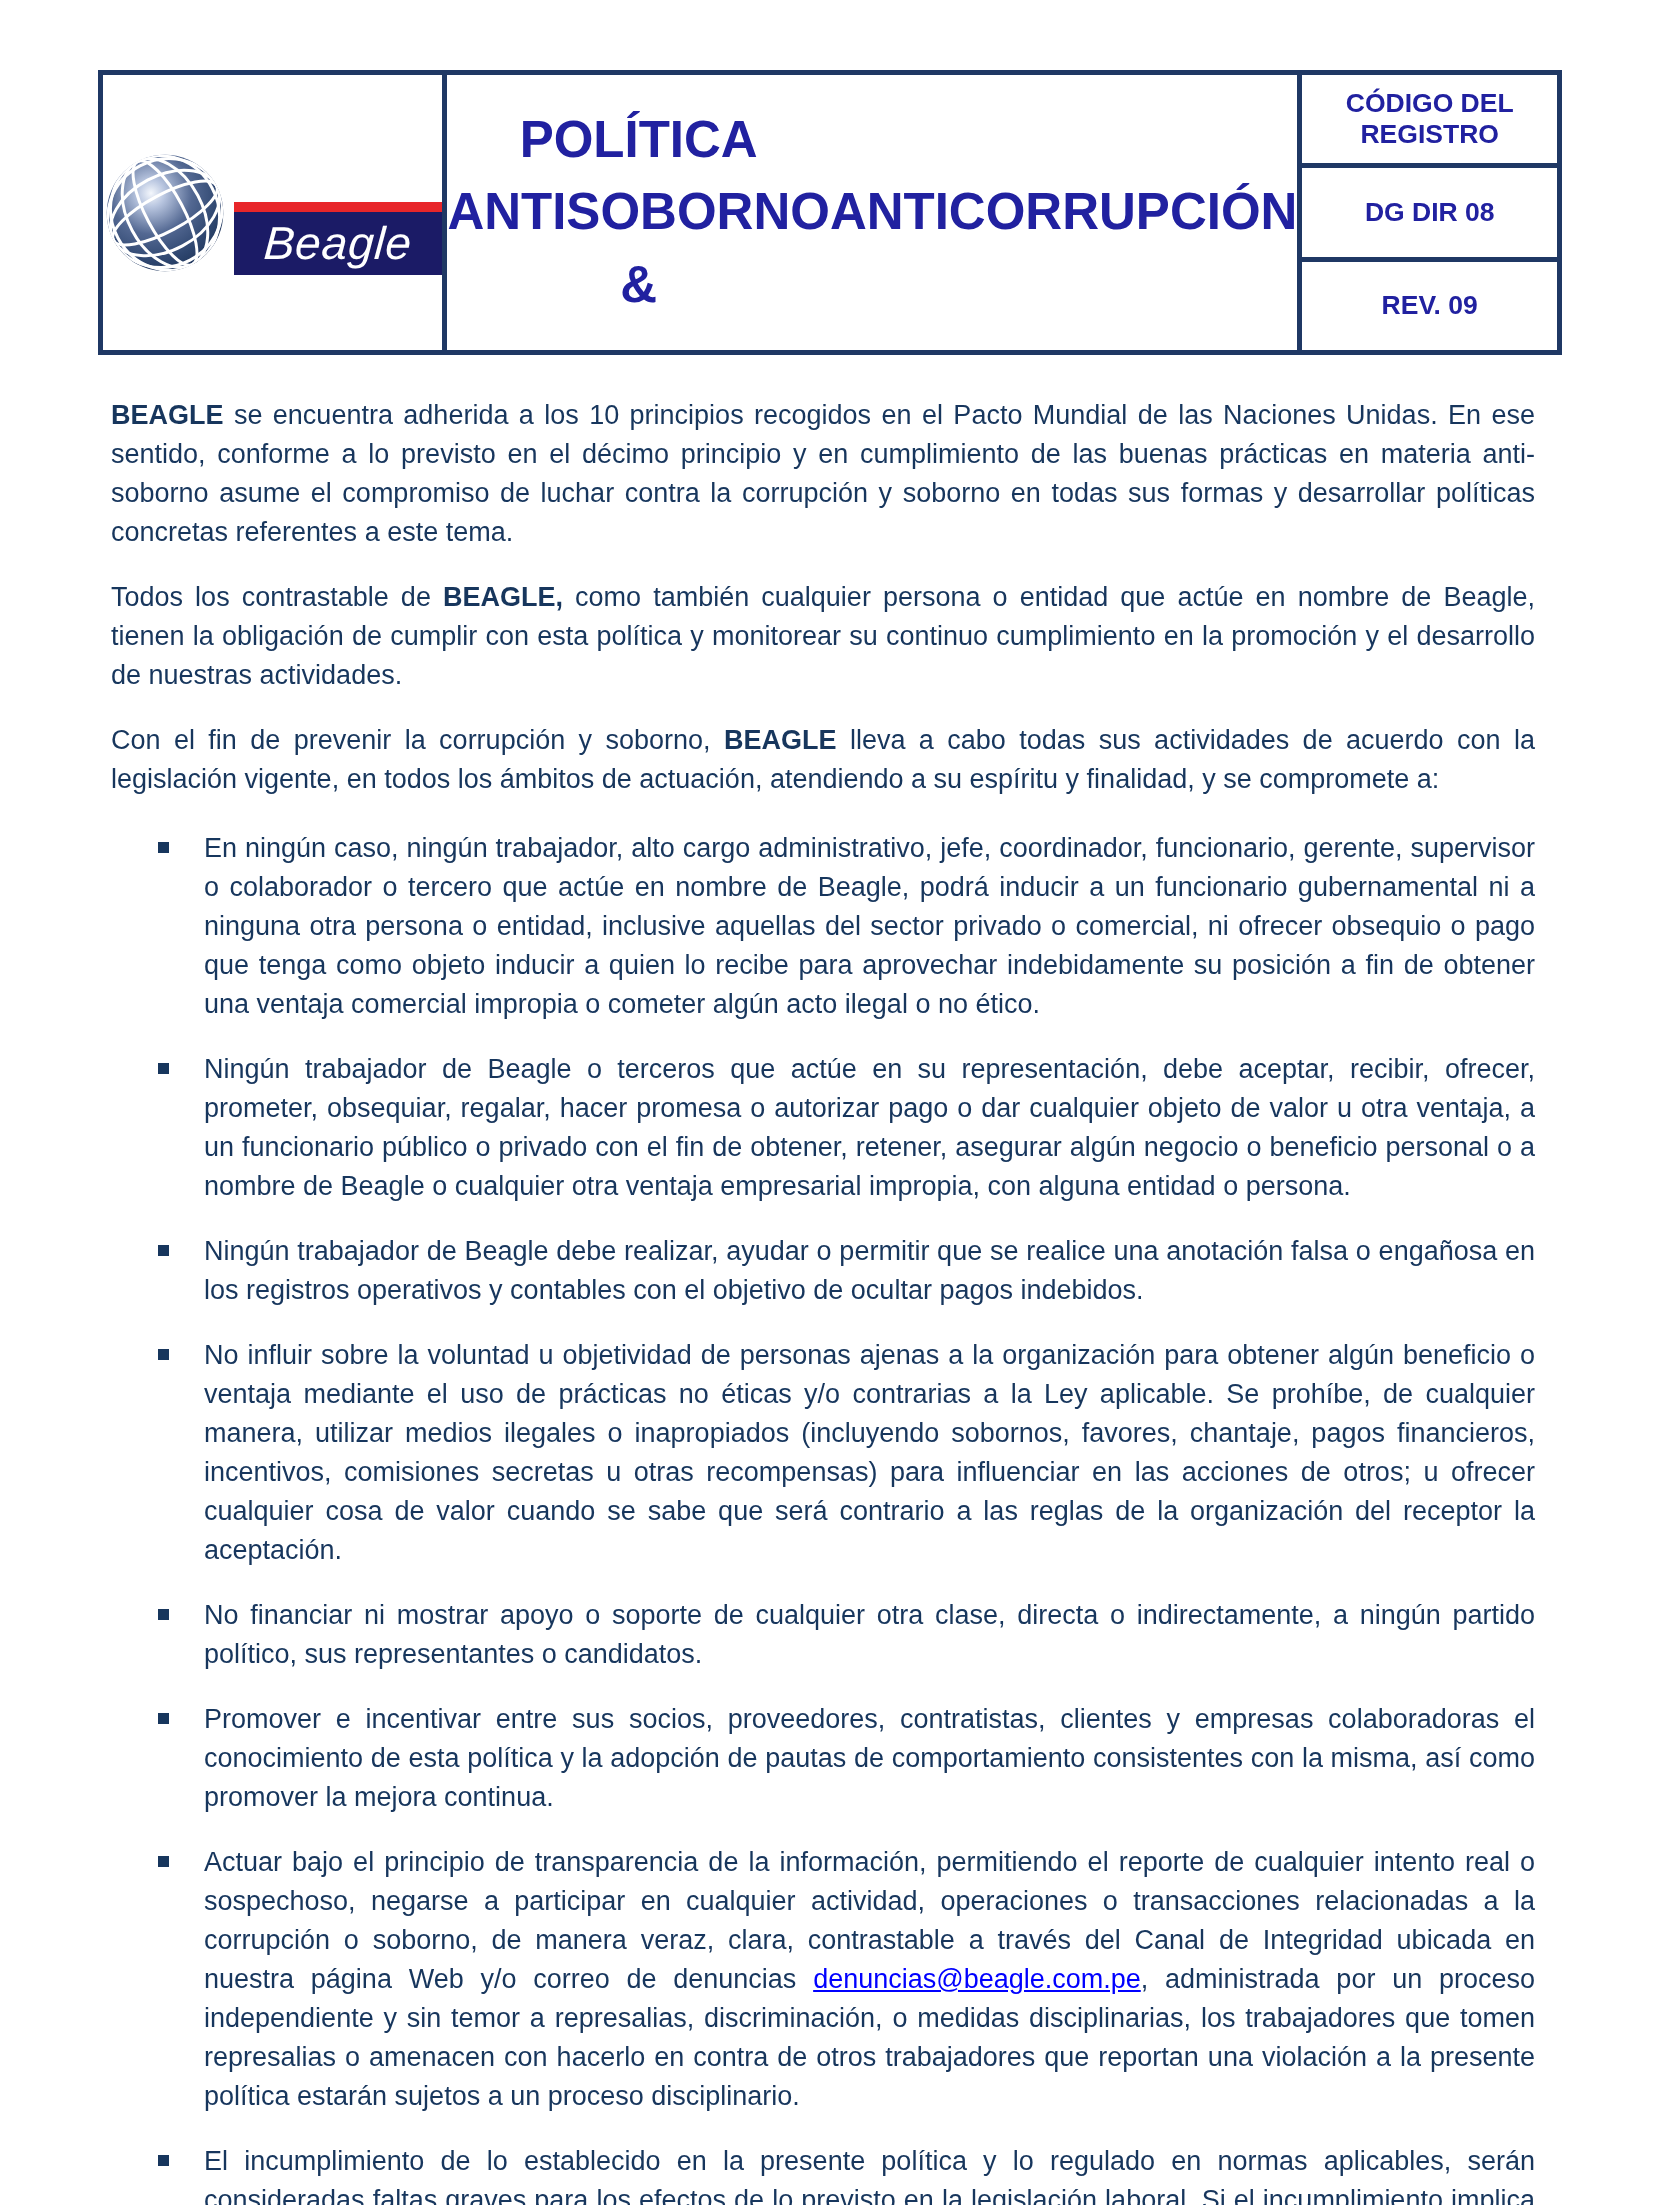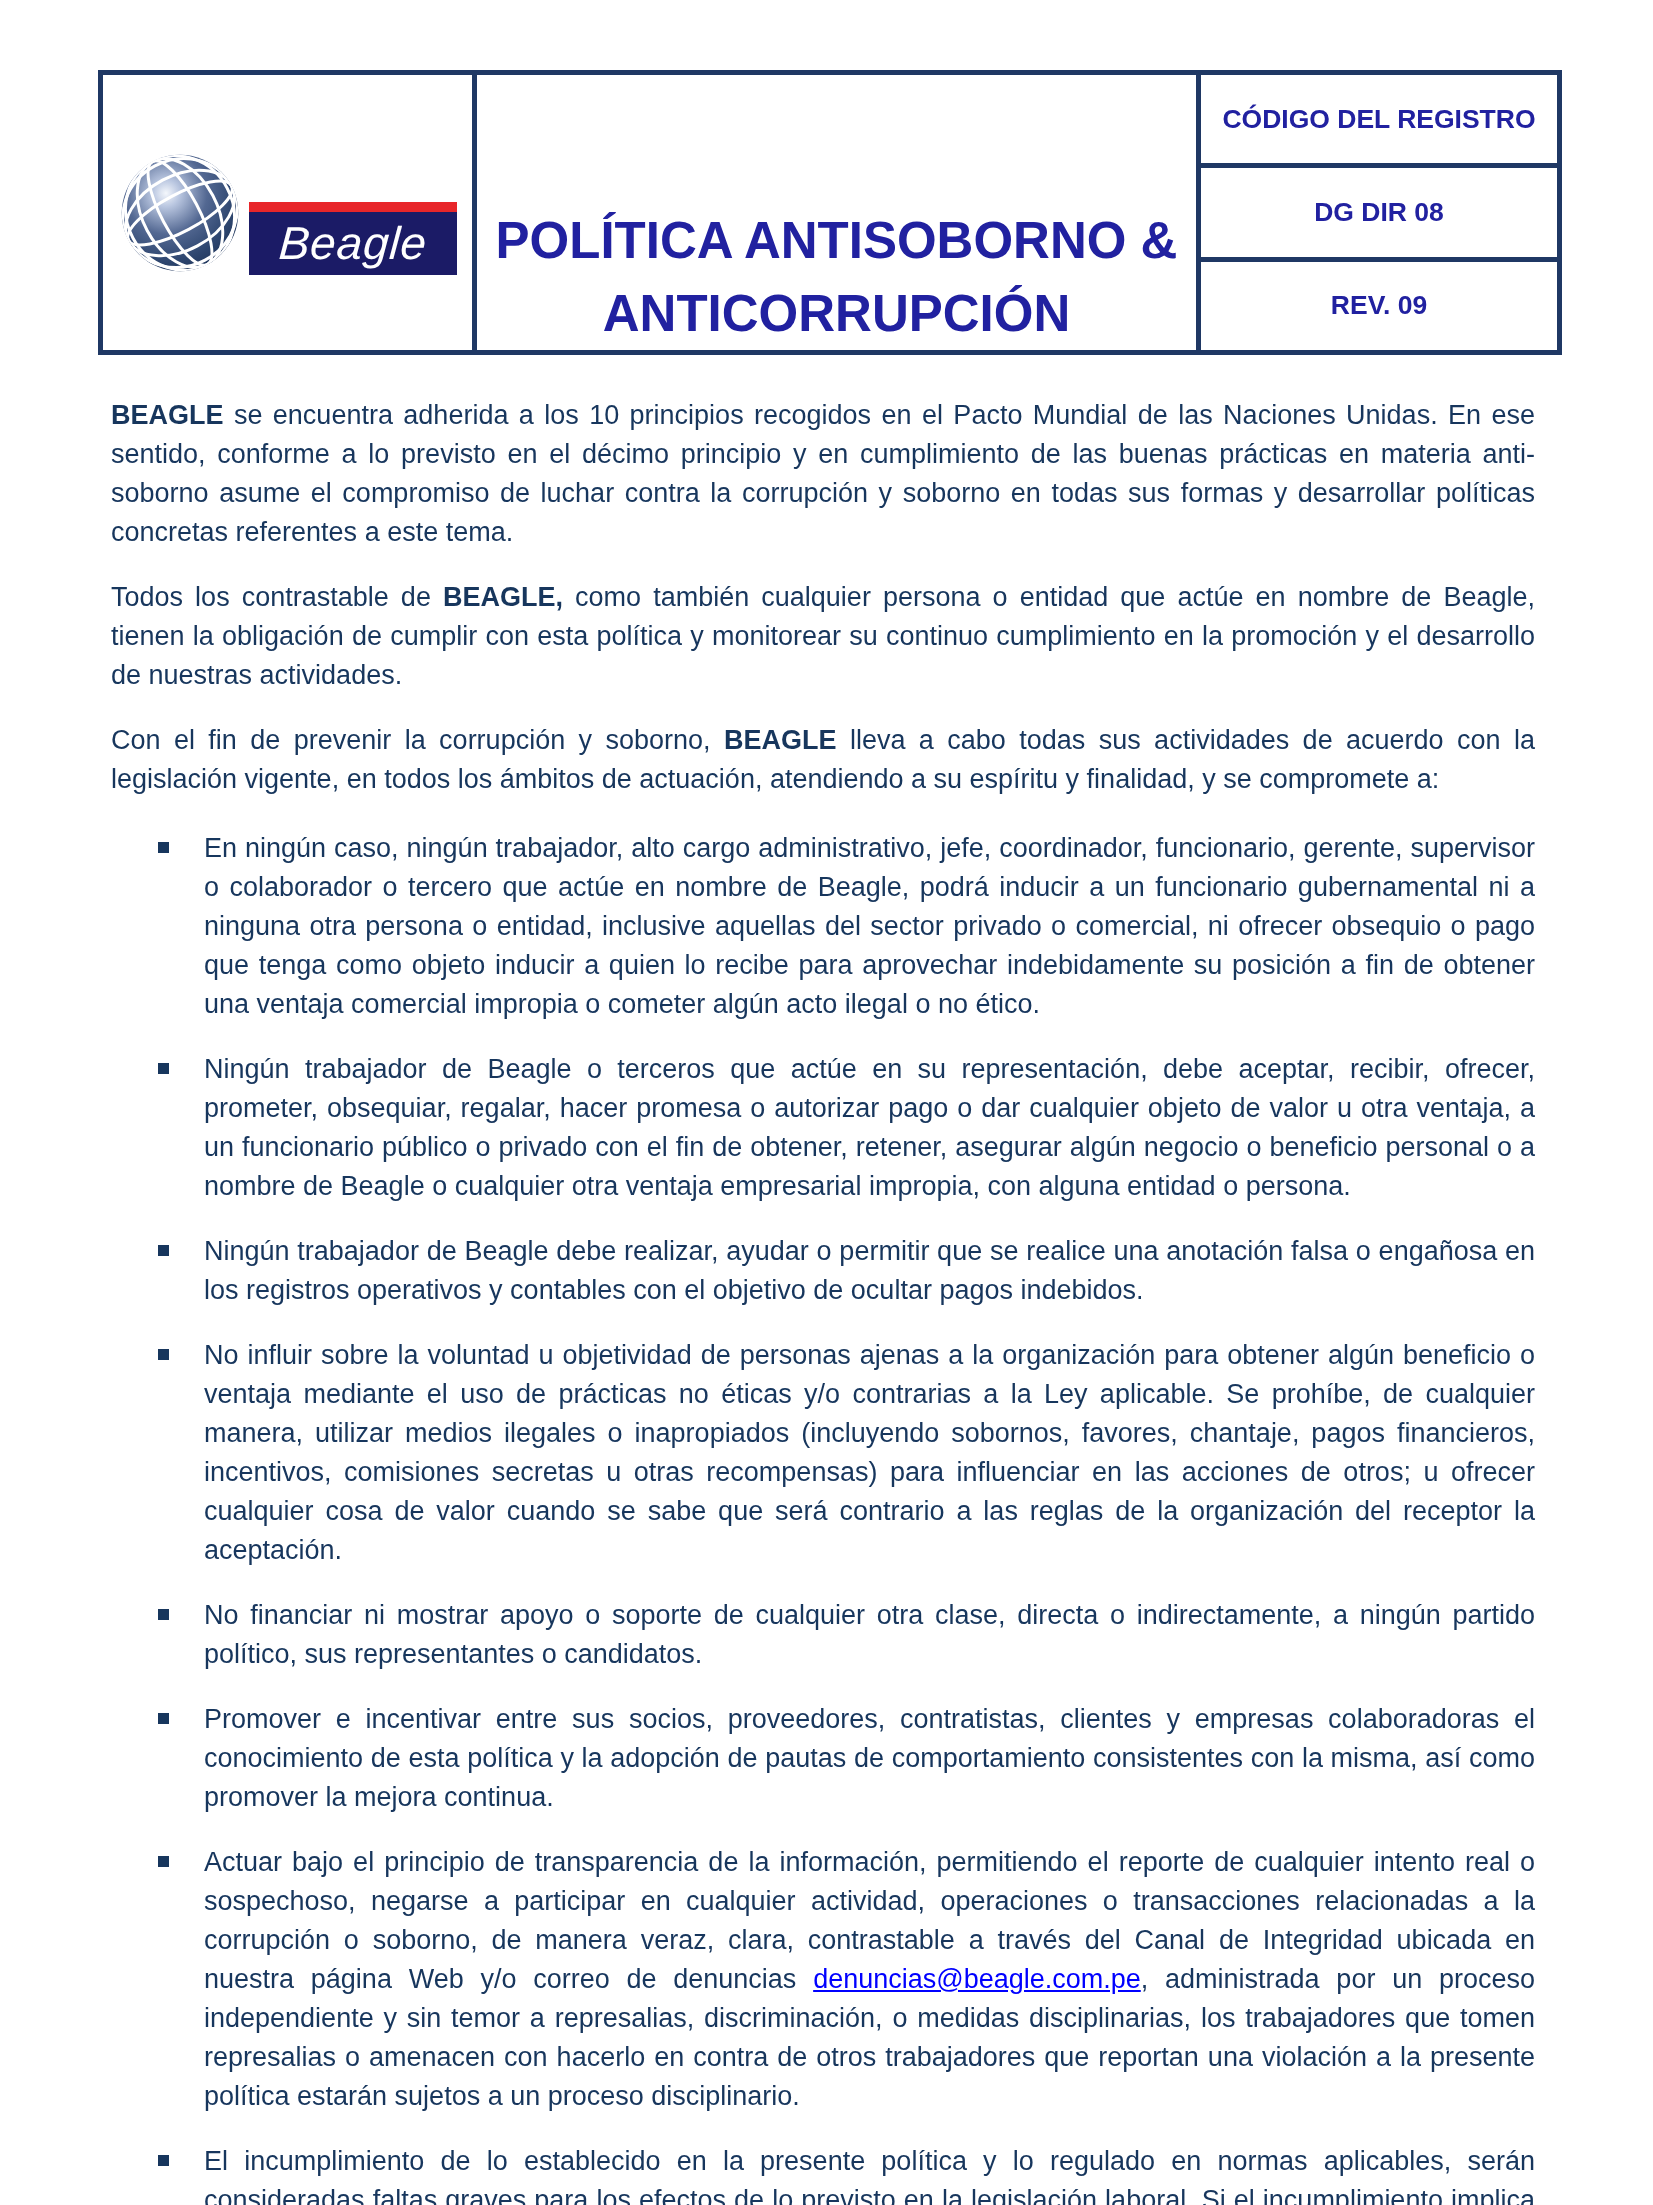--- a/index.html
+++ b/index.html
@@ -59,21 +59,21 @@
     color: #ffffff;
     font-style: italic;
     font-size: 46px;
     letter-spacing: 0.8px;
     transform: skewX(-4deg);
   }
   .title-cell {
     flex: 1;
     border-right: 5.8px solid #1F3864;
     display: flex;
-    flex-direction: column;
+    flex-direction: row;
     align-items: center;
     justify-content: flex-end;
     text-align: center;
     color: #2121A0;
     font-weight: 700;
     font-size: 51px;
     line-height: 1.42;
   }
   .registry-col {
     width: 356px;

